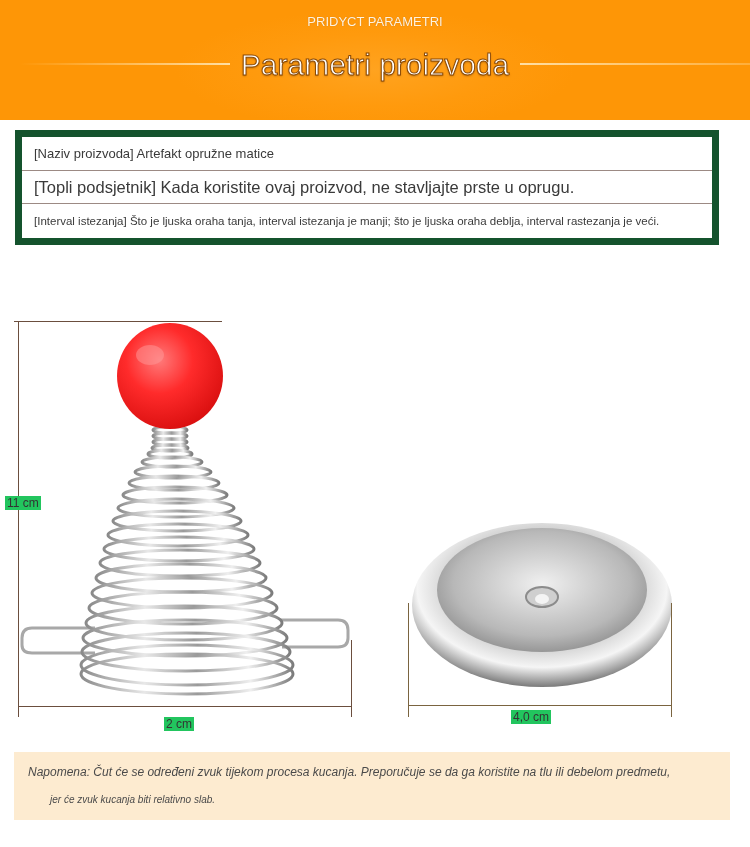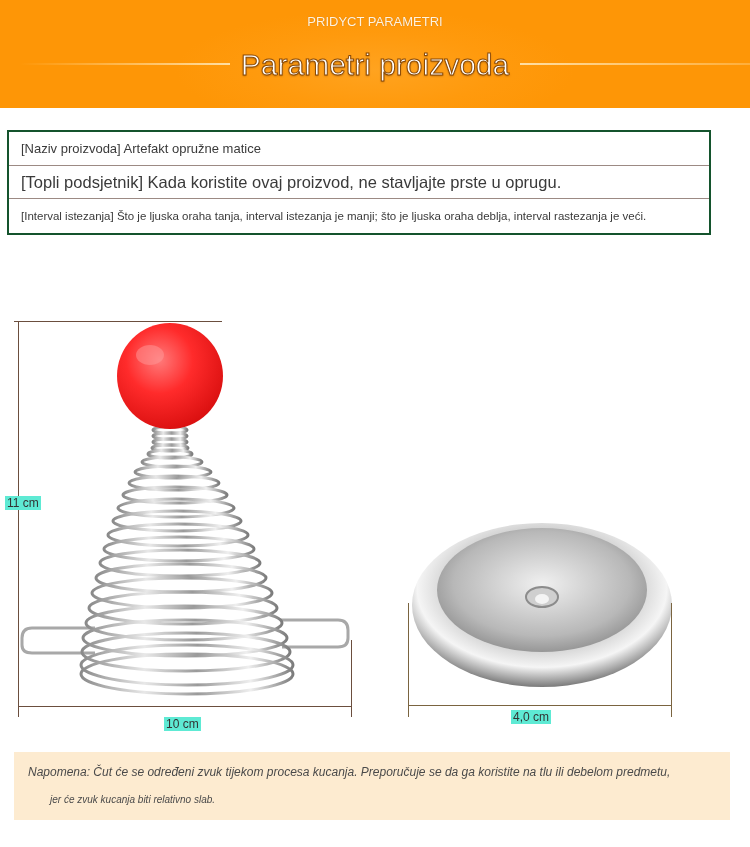--- a/index.html
+++ b/index.html
@@ -1,20 +1,20 @@
 <!DOCTYPE html>
 <html><head>
 <meta charset="utf-8">
 <style>
   * { margin:0; padding:0; box-sizing:border-box; }
   html, body { width:750px; height:847px; background:#ffffff; overflow:hidden; }
   body { position:relative; font-family:"Liberation Sans", sans-serif; color:#333; }
 
   .banner {
-    position:absolute; left:0; top:0; width:750px; height:108px;
+    position:absolute; left:0; top:0; width:750px; height:120px;
     background: radial-gradient(ellipse 200px 60px at 375px 70px, #ffa31f 0%, #ff9a0d 60%, #fe9606 100%);
     background-color:#fe9606;
   }
   .banner-sub {
     position:absolute; left:0; width:750px; top:14px; text-align:center;
     font-size:13px; color:#fff3dd; letter-spacing:0px;
     text-shadow:0 0 1px #c96d00;
   }
   .banner-line {
     position:absolute; top:63px; height:2px;
@@ -24,36 +24,36 @@
   .banner-line.right { left:520px; width:230px;
     background:linear-gradient(90deg, rgba(255,230,180,0.9) 0%, rgba(255,230,180,0.3) 100%); }
   .banner-title {
     position:absolute; left:0; width:750px; top:48px; text-align:center;
     font-size:30px; color:#ffffff; font-weight:normal;
     -webkit-text-stroke:1px #8a4a06;
     text-shadow:0 1px 2px rgba(110,55,0,0.6);
   }
 
   .param-table {
-    position:absolute; left:7px; top:130px; width:704px;
-    border:2px solid #14532d; border-collapse:collapse; background:#fff;
+    position:absolute; left:15px; top:130px; width:704px;
+    border:7px solid #14532d; border-collapse:collapse; background:#fff;
   }
   .param-row {
     border-bottom:1px solid #9c8a84; display:flex; align-items:center;
     padding-left:12px; color:#3a3a3a;
   }
   .param-row:last-child { border-bottom:none; }
   .r1 { height:34px; font-size:13px; }
   .r2 { height:33px; font-size:10.5px; }
   .r3 { height:34px; font-size:11.5px; }
   .r4 { height:33px; font-size:16.5px; }
 
   .dim { position:absolute; background:#6b4e3e; }
   .dim.gold { background:#7a6440; }
-  .dim-label { position:absolute; font-size:12px; color:#333; background:#5eead4; padding:0 2px; }
+  .dim-label { position:absolute; font-size:12px; color:#333; background:#22c55e; padding:0 2px; }
 
   .note {
     position:absolute; left:14px; top:752px; width:716px; height:68px;
     background:#fdebd0;
     font-style:italic;
   }
   .note-line1 { position:absolute; left:14px; top:13px; font-size:12px; color:#4a4a4a; }
   .note-line2 { position:absolute; left:14px; top:42px; font-size:10px; color:#4a4a4a;padding-left:22px; }
 </style>
 </head>
@@ -139,21 +139,21 @@
     <ellipse cx="542" cy="590" rx="105" ry="62" fill="url(#innerGrad)"></ellipse>
     <ellipse cx="542" cy="597" rx="16" ry="10" fill="#cfcfcf" stroke="#8c8c8c" stroke-width="2"></ellipse>
     <ellipse cx="542" cy="599" rx="7" ry="5" fill="#f4f4f4"></ellipse>
   </svg>
 
   <div class="dim" style="left:14px;top:321px;width:208px;height:1px;"></div>
   <div class="dim" style="left:18px;top:321px;width:1px;height:396px;"></div>
   <div class="dim-label" style="left:5px;top:496px;">11 cm</div>
   <div class="dim" style="left:18px;top:706px;width:334px;height:1px;"></div>
   <div class="dim" style="left:351px;top:640px;width:1px;height:77px;"></div>
-  <div class="dim-label" style="left:164px;top:717px;">10 cm</div>
+  <div class="dim-label" style="left:164px;top:717px;">2 cm</div>
 
   <div class="dim gold" style="left:408px;top:705px;width:264px;height:1px;"></div>
   <div class="dim gold" style="left:408px;top:603px;width:1px;height:114px;"></div>
   <div class="dim gold" style="left:671px;top:603px;width:1px;height:114px;"></div>
   <div class="dim-label" style="left:511px;top:710px;">4,0 cm</div>
 </div>
 
 <div class="note">
   <div class="note-line1">Napomena: Čut će se određeni zvuk tijekom procesa kucanja. Preporučuje se da ga koristite na tlu ili debelom predmetu,</div>
   <div class="note-line2">jer će zvuk kucanja biti relativno slab.</div>

